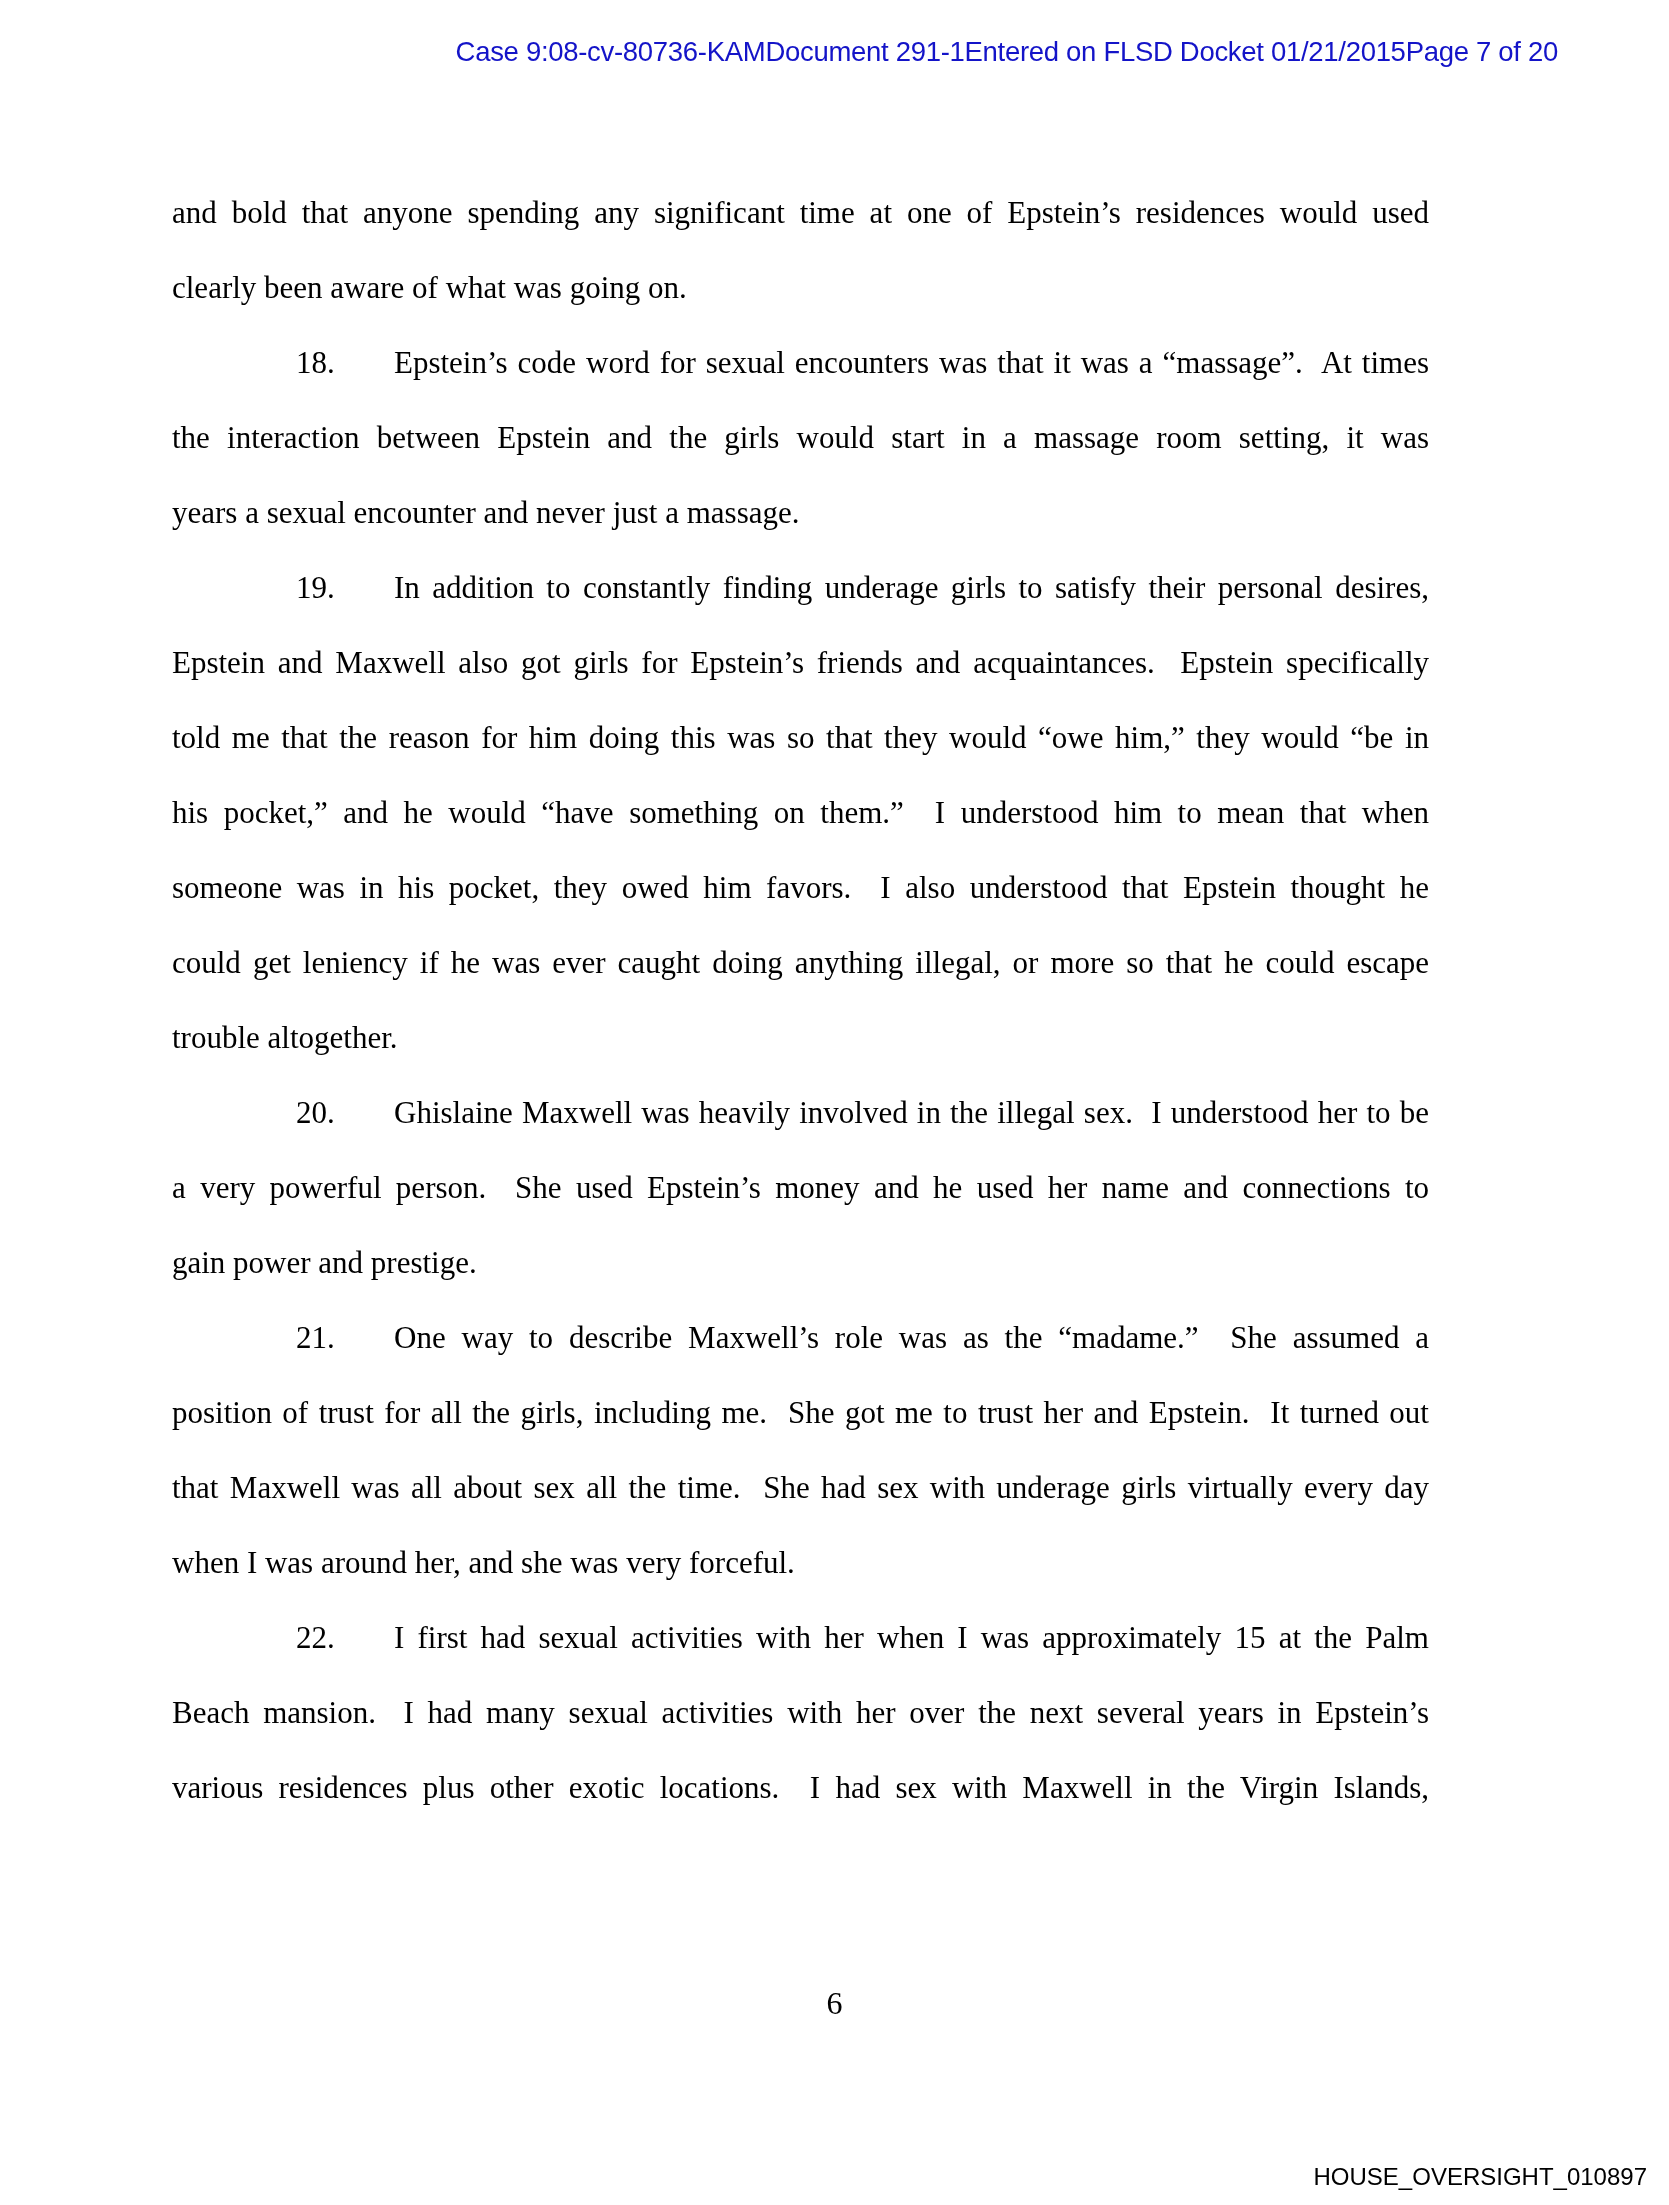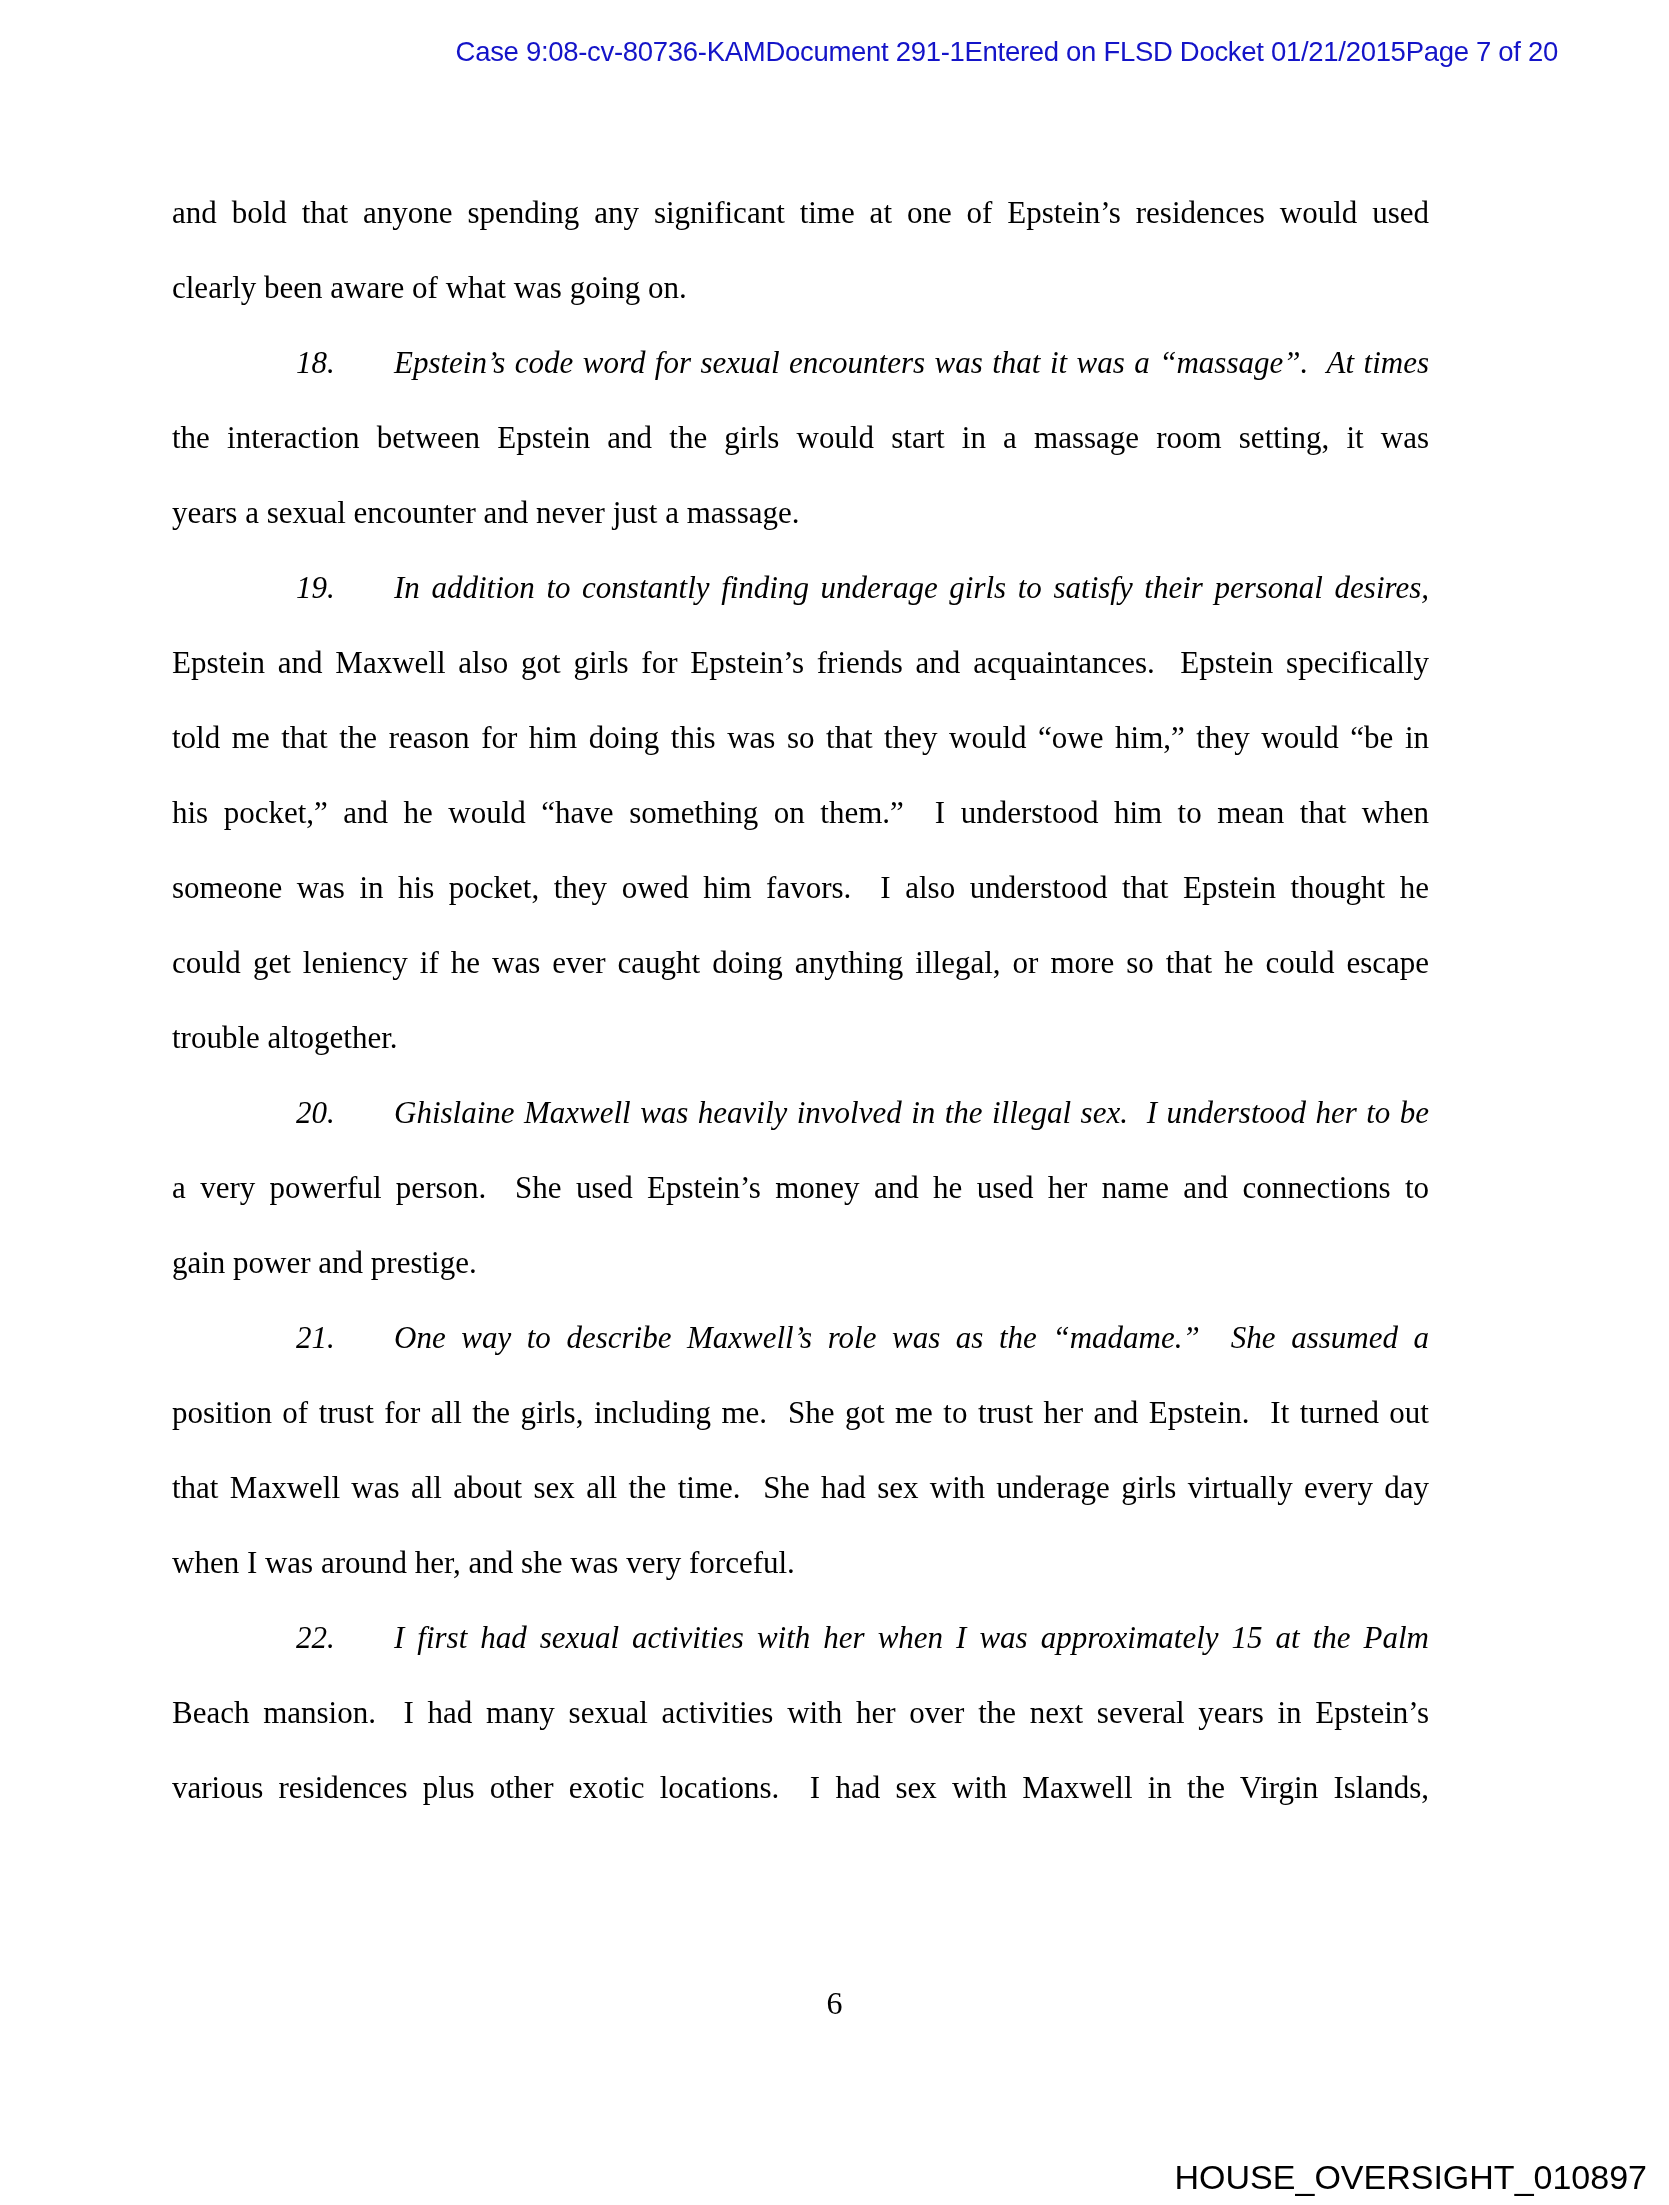--- a/index.html
+++ b/index.html
@@ -40,21 +40,20 @@
   .line {
     text-align: justify;
     text-align-last: justify;
   }
   .line.last {
     text-align: left;
     text-align-last: left;
   }
   .line.first {
     text-indent: 124px;
-    font-style: italic;
   }
   .pnum {
     display: inline-block;
     width: 98px;
     text-indent: 0;
   }
   
   .page-number {
     position: absolute;
     top: 1987px;
@@ -63,21 +62,21 @@
     text-align: center;
     font-size: 32px;
     line-height: 33px;
   }
   
   .bates-stamp {
     position: absolute;
     top: 2160px;
     right: 22px;
     font-family: "Liberation Sans", sans-serif;
-    font-size: 34px;
+    font-size: 24px;
     line-height: 34px;
     color: #000000;
     white-space: nowrap;
   }
 </style>
 </head>
 <body>
 
 <div class="page">
 

